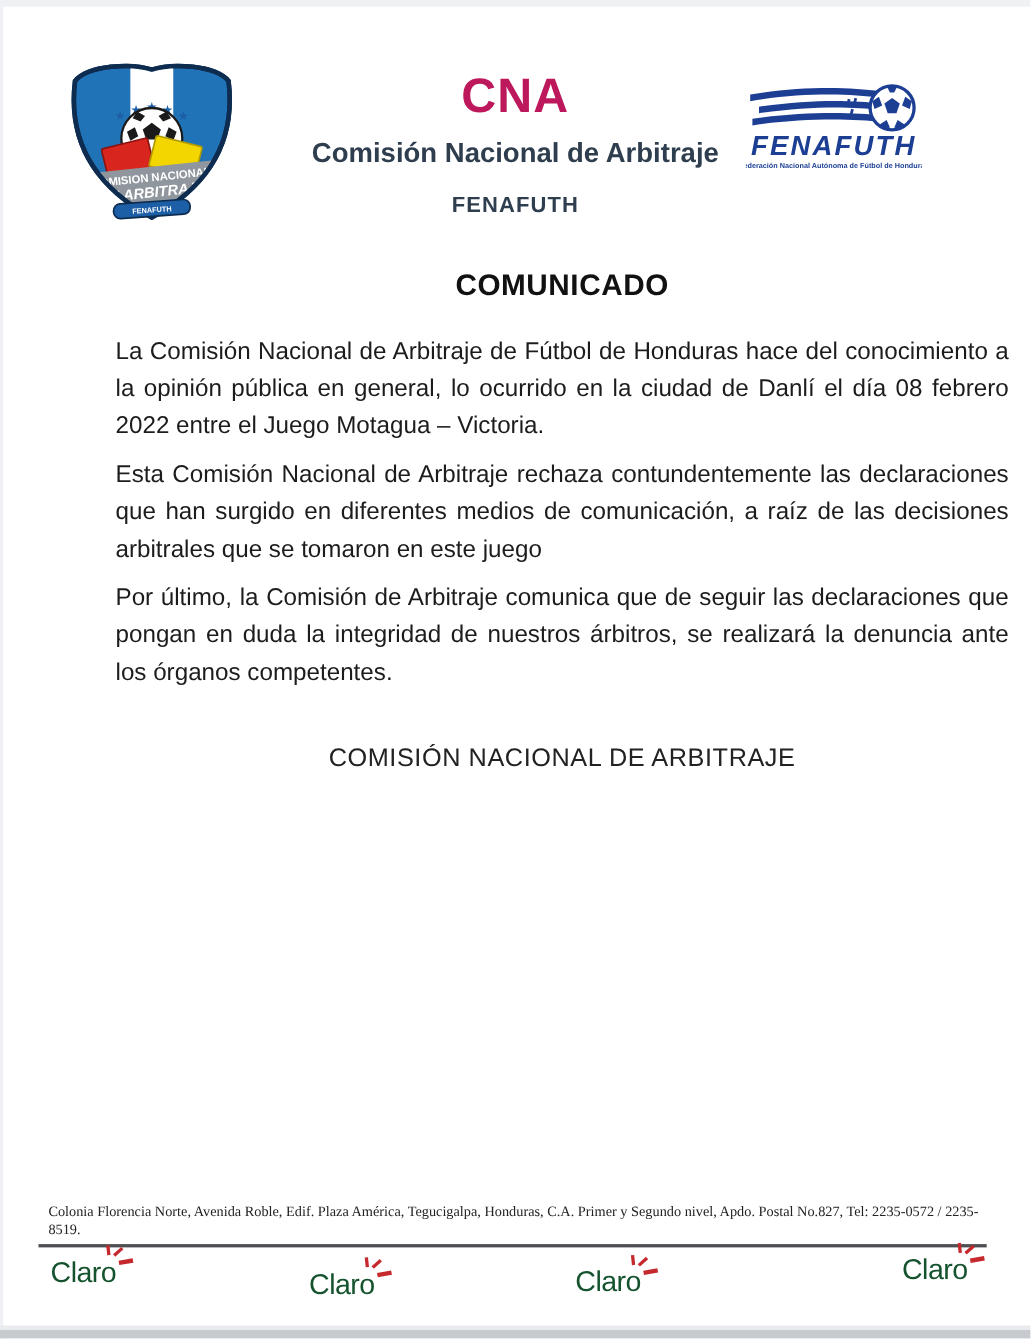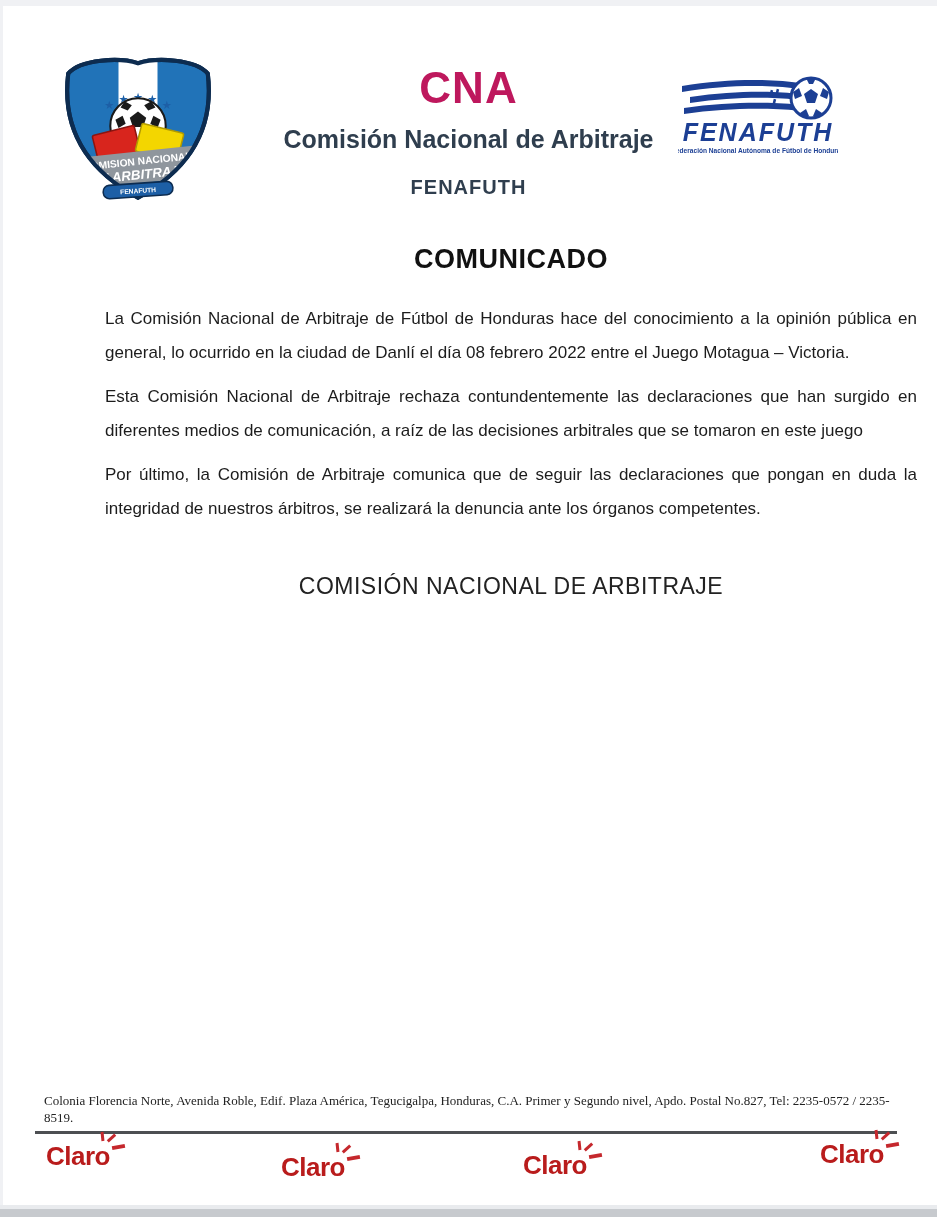--- a/index.html
+++ b/index.html
@@ -20,34 +20,34 @@
   .shield-logo{position:absolute;left:60px;top:56px;width:156px;height:148px;}
   .header-center{position:absolute;left:180px;right:180px;top:66px;text-align:center;}
   .acronym{font-size:44px;font-weight:bold;color:#be185d;letter-spacing:1px;line-height:1;margin:0;}
   .org-name{font-size:25px;font-weight:bold;color:#2f3e4e;margin-top:17px;line-height:1;}
   .federation{font-size:20px;font-weight:bold;color:#2f3e4e;margin-top:25px;letter-spacing:1px;line-height:1;}
   .fenafuth-logo{position:absolute;left:678px;top:66px;width:160px;height:105px;}
 
   
   .doc-main{position:absolute;left:63px;top:244px;width:812px;color:#1c1c1c;margin-left:42px;}
   .doc-title{text-align:center;font-size:27px;font-weight:bold;color:#111;margin:0 0 27px 0;letter-spacing:.5px;}
-  .doc-main p{font-size:17px;line-height:34px;text-align:justify;margin:0 0 10px 0;}
+  .doc-main p{font-size:22px;line-height:34px;text-align:justify;margin:0 0 10px 0;}
   .dateline{font-size:19px;margin-top:26px;}
   .signature{text-align:center;font-size:23px;color:#222;margin-top:47px;letter-spacing:.5px;}
 
   
   .footer-address{
     position:absolute;left:44px;top:1092px;width:856px;
     font-family:"Liberation Serif","DejaVu Serif",serif;
     font-size:13px;line-height:17px;color:#222;text-align:left;
   }
   .footer-rule{position:absolute;left:35px;top:1131px;width:862px;height:3px;background:#4d4f52;}
   .claro{position:absolute;white-space:nowrap;}
   .claro-word{
-    font-size:26px;font-weight:bold;color:#b91c1c;
+    font-size:26px;font-weight:normal;color:#14532d;
     letter-spacing:-0.5px;display:inline-block;
   }
   .claro-marks{position:absolute;top:-9px;right:-15px;width:26px;height:22px;}
   .claro-tick-v{position:absolute;left:2px;top:0;width:3px;height:9px;background:#c5282d;transform:rotate(-6deg);}
   .claro-tick-d{position:absolute;left:11px;top:1px;width:3px;height:10px;background:#c5282d;transform:rotate(48deg);}
   .claro-dash{position:absolute;left:13px;top:13px;width:13px;height:4px;background:#c5282d;transform:rotate(-10deg);}
 </style>
 </head>
 <body>
 

